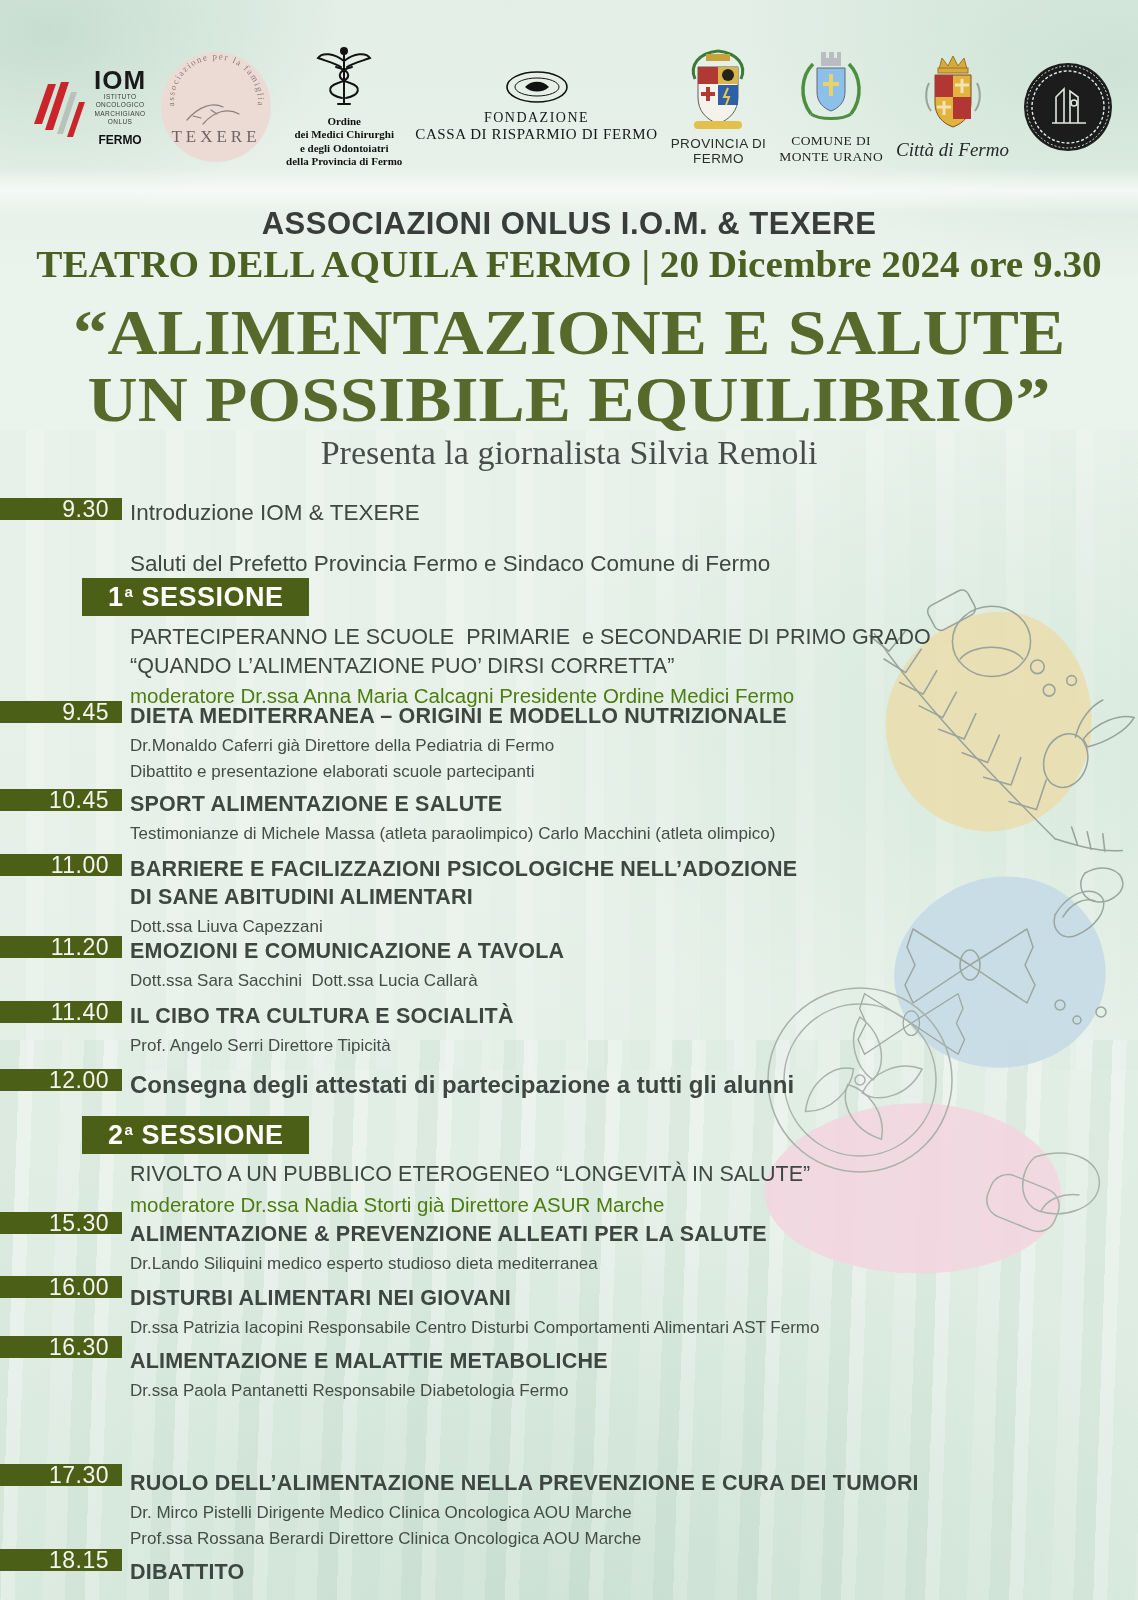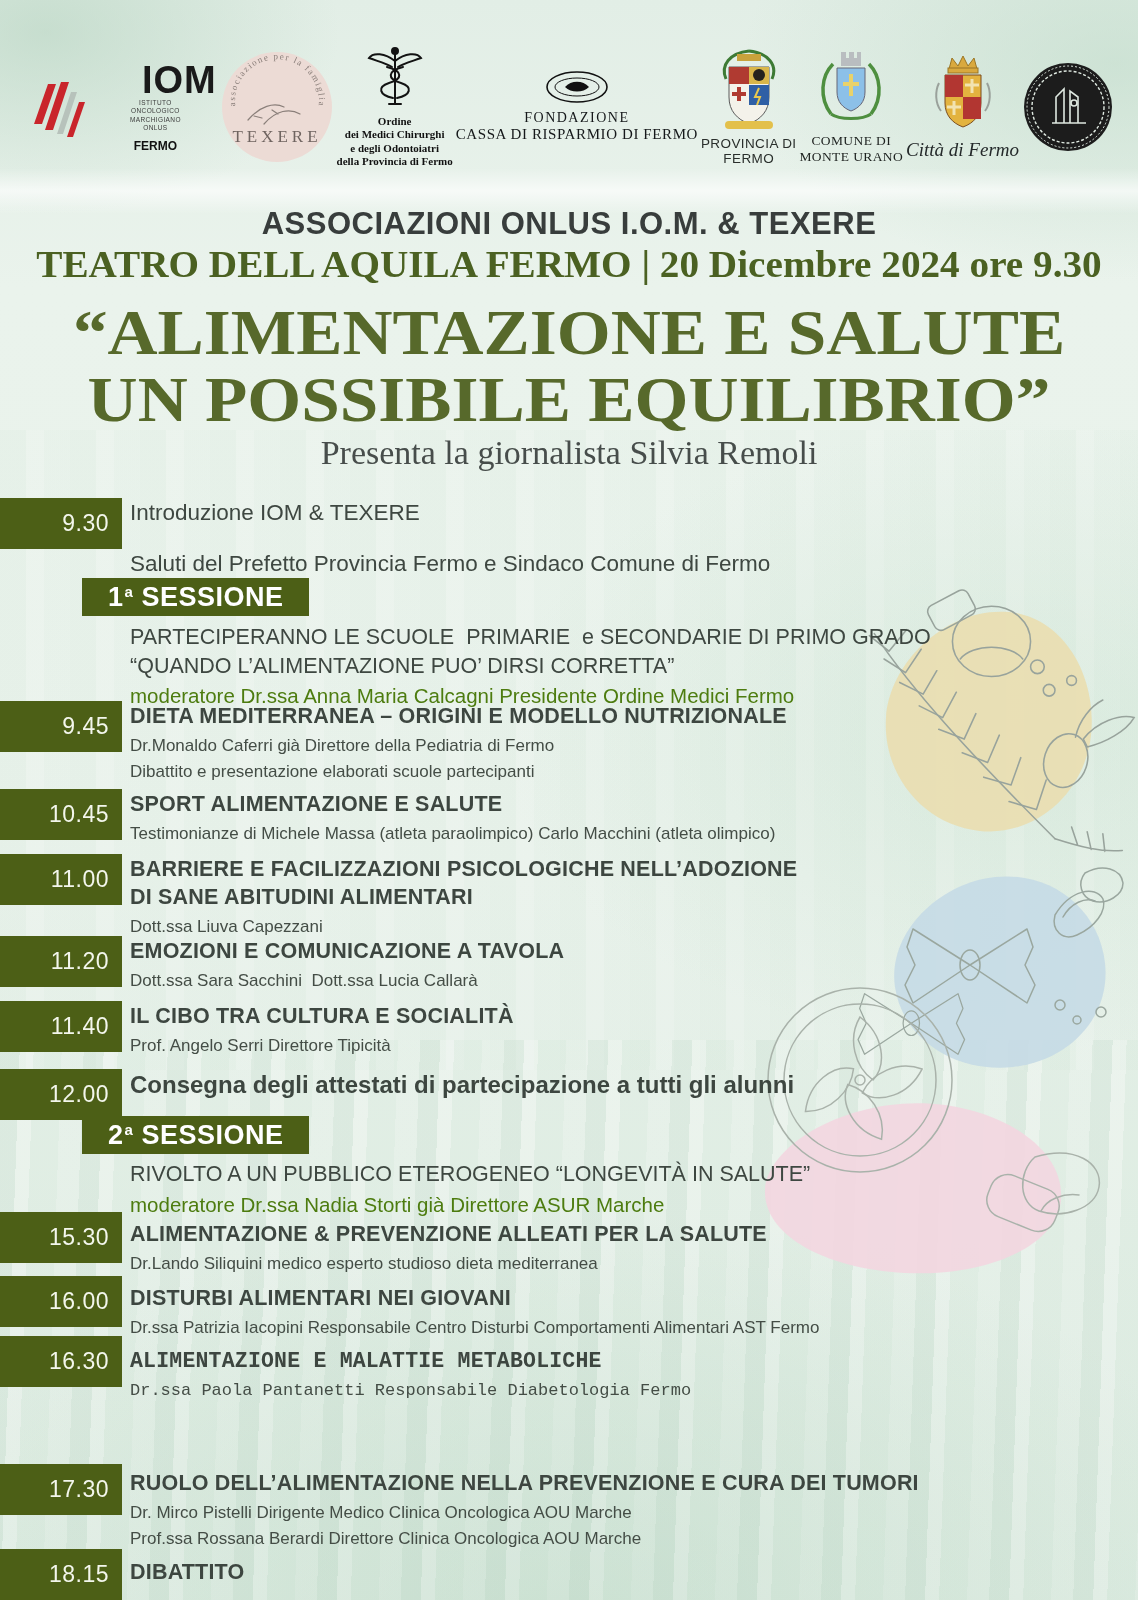--- a/index.html
+++ b/index.html
@@ -33,38 +33,38 @@
   .deco{position:absolute;z-index:1;}
   
   .logo-strip{position:absolute;top:34px;left:28px;right:24px;height:145px;z-index:2;
     display:flex;justify-content:space-between;align-items:center;}
   .logo-item{display:flex;flex-direction:column;align-items:center;text-align:center;}
   .logo-caption{font-family:"Liberation Serif", serif;color:#1d211f;line-height:1.18;margin-top:5px;}
   .cap-13{font-size:13.5px;letter-spacing:.4px;}
   .cap-bold-serif{font-family:"Liberation Serif", serif;font-weight:bold;font-size:11px;line-height:1.2;color:#111;}
   .iom-wrap{display:flex;align-items:center;gap:8px;}
   .iom-text{display:flex;flex-direction:column;align-items:center;line-height:1;}
-  .iom-name{font-weight:bold;font-size:38px;color:#1a1a1a;letter-spacing:1px;margin-left:48px;}
+  .iom-name{font-weight:bold;font-size:26px;color:#1a1a1a;letter-spacing:1px;}
   .iom-sub{font-size:6.5px;color:#3c3c3c;letter-spacing:.4px;line-height:1.25;}
   .iom-city{font-weight:bold;font-size:12px;margin-top:8px;color:#111;}
   .fond-line1{font-family:"Liberation Serif", serif;font-size:14px;letter-spacing:1.5px;color:#15181a;font-variant:small-caps;}
   .fond-line2{font-family:"Liberation Serif", serif;font-size:15px;letter-spacing:.6px;color:#15181a;font-variant:small-caps;}
   .citta-caption{font-family:"Liberation Serif", serif;font-style:italic;font-size:19px;color:#24292a;margin-top:4px;}
   
   .center-line{position:absolute;left:0;width:100%;text-align:center;z-index:2;}
   .organizers{top:206px;font-size:31px;font-weight:bold;color:#383d3c;letter-spacing:.5px;}
   .venue{top:243px;font-family:"Liberation Serif", serif;font-weight:bold;font-size:37px;color:#4b6122;transform:scaleX(1.06);}
   .title-big{font-family:"Liberation Serif", serif;font-weight:bold;font-size:63px;color:#57692b;transform:scaleX(1.1);letter-spacing:0px;white-space:nowrap;}
   .title1{top:297px;}
   .title2{top:364px;}
   .presenter{top:434px;font-family:"Liberation Serif", serif;font-size:34px;color:#474d4b;}
   
   .program{position:absolute;inset:0;z-index:2;}
   .row{position:absolute;left:0;width:100%;}
-  .time-badge{position:absolute;left:0;top:-2px;width:122px;height:51px;background:var(--badge-green,#4c5f16);
+  .time-badge{position:absolute;left:0;top:-2px;width:122px;height:22px;background:var(--badge-green,#4c5f16);
     color:#f3f6ec;font-size:23px;display:flex;align-items:center;justify-content:flex-end;
     padding-right:13px;box-sizing:border-box;letter-spacing:.5px;}
   .row-content{margin-left:130px;margin-right:36px;}
   .plain{font-size:22.5px;color:#3e4741;}
   .bold-sentence{font-size:24px;font-weight:bold;color:#3d4640;}
   .item-title{font-weight:bold;font-size:21.5px;color:#3d4640;letter-spacing:.2px;line-height:1.3;}
   .item-sub{font-size:17px;color:#444d46;margin-top:4px;line-height:1.32;}
   .caps-line{font-size:21.5px;color:#3e4741;line-height:1.33;white-space:pre-wrap;}
   .caps-bold{font-weight:normal;}
   .mod-line{font-size:20.5px;color:#4d7c0f;line-height:1.35;margin-top:2px;}
@@ -403,21 +403,21 @@
       <div class="row-content" style="padding-top:7px;">
         <div class="item-title">DISTURBI ALIMENTARI NEI GIOVANI</div>
         <div class="item-sub">Dr.ssa Patrizia Iacopini Responsabile Centro Disturbi Comportamenti Alimentari AST Fermo</div>
       </div>
     </div>
 
     <div class="row" style="top:1338px">
       <div class="time-badge">
           <span>16.30</span>
         </div>
-      <div class="row-content" style="padding-top:10px;font-family:Liberation Mono, monospace;">
+      <div class="row-content" style="padding-top:10px;">
         <div class="item-title">ALIMENTAZIONE E MALATTIE METABOLICHE</div>
         <div class="item-sub">Dr.ssa Paola Pantanetti Responsabile Diabetologia Fermo</div>
       </div>
     </div>
 
 
     <div class="row" style="top:1466px">
       <div class="time-badge">
           <span>17.30</span>
         </div>

